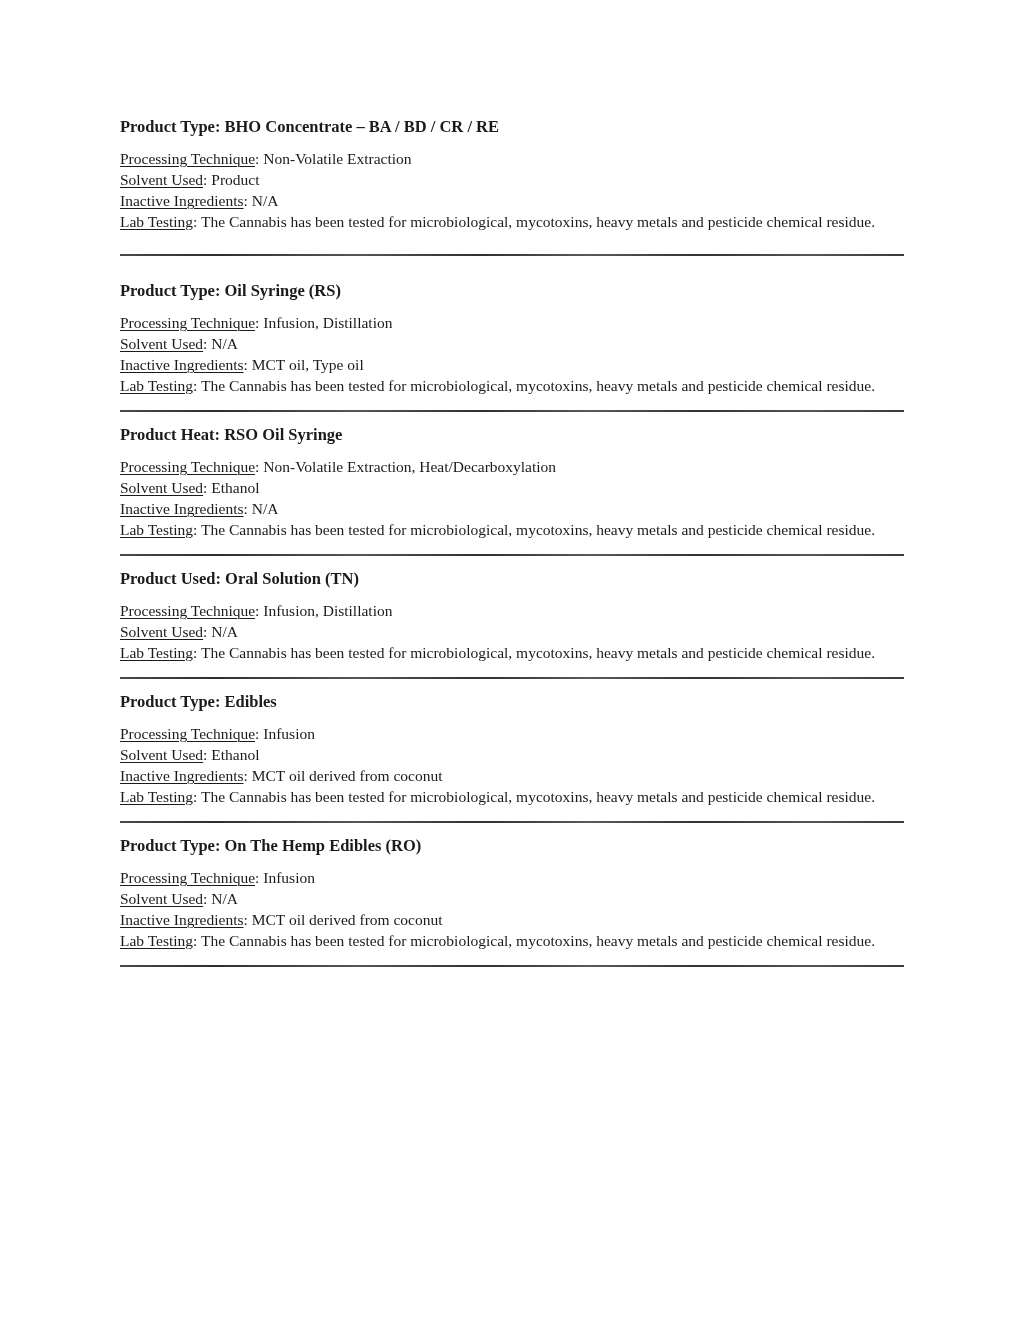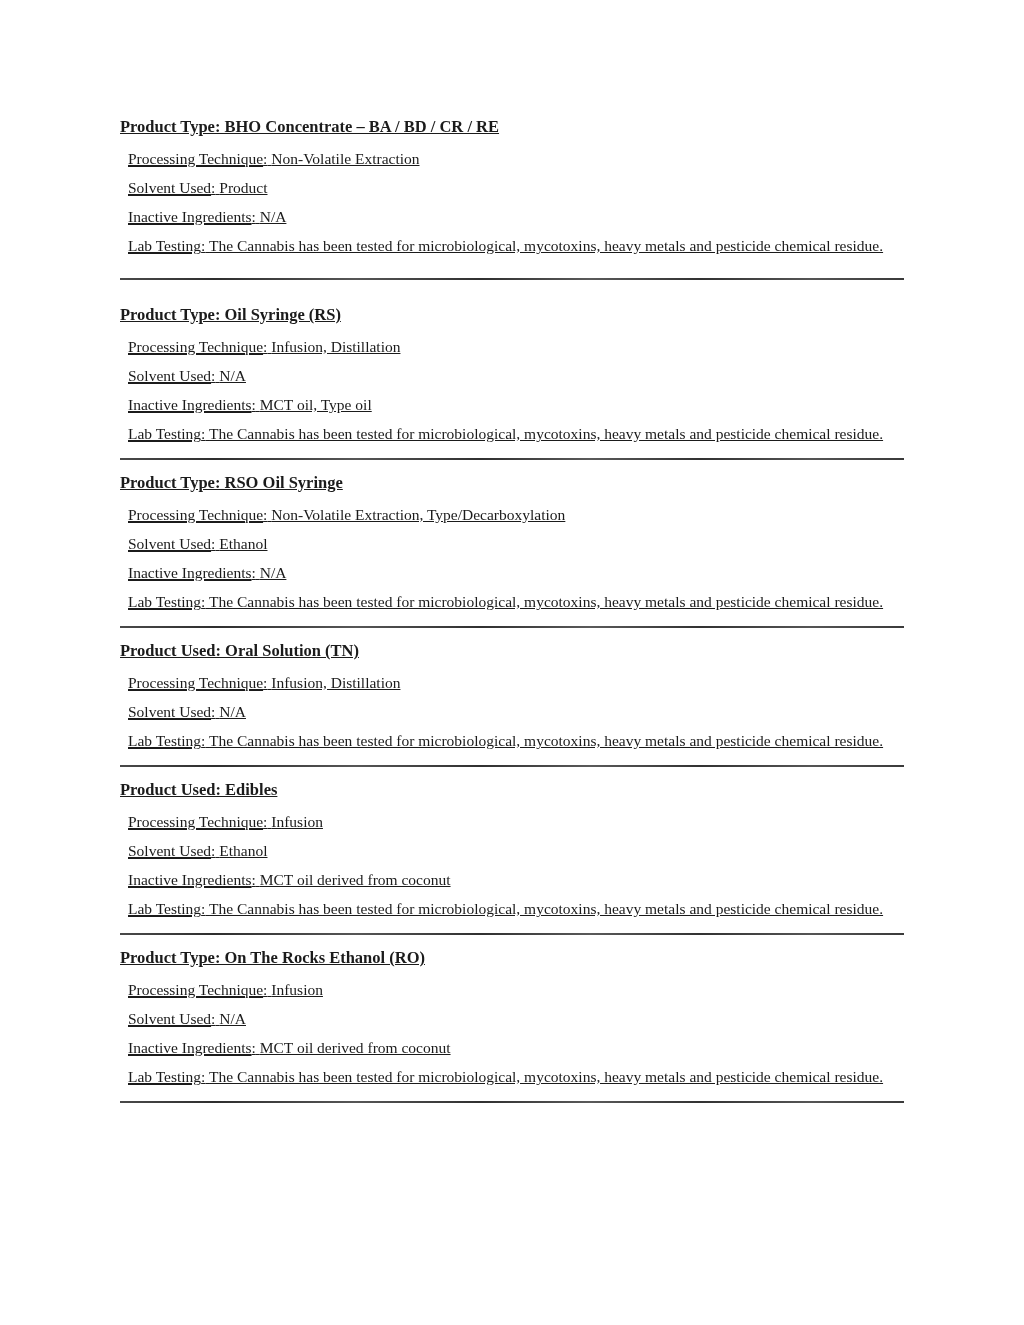--- a/index.html
+++ b/index.html
@@ -12,34 +12,33 @@
     height: 1325px;
     background: #ffffff;
     overflow: hidden;
     font-family: "Liberation Serif", "DejaVu Serif", serif;
     color: #1b1b1b;
   }
   .page {
     width: 1024px;
     height: 1325px;
     padding: 116px 120px 40px 120px;
-    text-decoration: underline;
   }
   .section { margin: 0; }
   .section-title {
     font-size: 16.5px;
     line-height: 22px;
     font-weight: bold;
     margin: 0 0 10px 0;
     white-space: nowrap;
   }
   .field {
     font-size: 15.5px;
     line-height: 21px;
-    margin: 8px;
+    margin: 0;
   }
   .field .label {
     text-decoration: underline;
     text-decoration-thickness: 1px;
     text-underline-offset: 2px;
   }
   hr.divider {
     border: 0;
     height: 2px;
     margin: 14px 0 12px 0;
@@ -68,47 +67,47 @@
   <section class="section">
     <h2 class="section-title">Product Type: Oil Syringe (RS)</h2>
     <p class="field"><span class="label">Processing Technique</span><span class="sep">:</span> <span class="value">Infusion, Distillation</span></p>
     <p class="field"><span class="label">Solvent Used</span><span class="sep">:</span> <span class="value">N/A</span></p>
     <p class="field"><span class="label">Inactive Ingredients</span><span class="sep">:</span> <span class="value">MCT oil, Type oil</span></p>
     <p class="field"><span class="label">Lab Testing</span><span class="sep">:</span> <span class="value">The Cannabis has been tested for microbiological, mycotoxins, heavy metals and pesticide chemical residue.</span></p>
     <hr class="divider">
   </section>
 
   <section class="section">
-    <h2 class="section-title">Product Type: RSO Oil Syringe</h2>
-    <p class="field"><span class="label">Processing Technique</span><span class="sep">:</span> <span class="value">Non-Volatile Extraction, Type/Decarboxylation</span></p>
+    <h2 class="section-title">Product Heat: RSO Oil Syringe</h2>
+    <p class="field"><span class="label">Processing Technique</span><span class="sep">:</span> <span class="value">Non-Volatile Extraction, Heat/Decarboxylation</span></p>
     <p class="field"><span class="label">Solvent Used</span><span class="sep">:</span> <span class="value">Ethanol</span></p>
     <p class="field"><span class="label">Inactive Ingredients</span><span class="sep">:</span> <span class="value">N/A</span></p>
     <p class="field"><span class="label">Lab Testing</span><span class="sep">:</span> <span class="value">The Cannabis has been tested for microbiological, mycotoxins, heavy metals and pesticide chemical residue.</span></p>
     <hr class="divider">
   </section>
 
   <section class="section">
     <h2 class="section-title">Product Used: Oral Solution (TN)</h2>
     <p class="field"><span class="label">Processing Technique</span><span class="sep">:</span> <span class="value">Infusion, Distillation</span></p>
     <p class="field"><span class="label">Solvent Used</span><span class="sep">:</span> <span class="value">N/A</span></p>
     <p class="field"><span class="label">Lab Testing</span><span class="sep">:</span> <span class="value">The Cannabis has been tested for microbiological, mycotoxins, heavy metals and pesticide chemical residue.</span></p>
     <hr class="divider">
   </section>
 
   <section class="section">
-    <h2 class="section-title">Product Used: Edibles</h2>
+    <h2 class="section-title">Product Type: Edibles</h2>
     <p class="field"><span class="label">Processing Technique</span><span class="sep">:</span> <span class="value">Infusion</span></p>
     <p class="field"><span class="label">Solvent Used</span><span class="sep">:</span> <span class="value">Ethanol</span></p>
     <p class="field"><span class="label">Inactive Ingredients</span><span class="sep">:</span> <span class="value">MCT oil derived from coconut</span></p>
     <p class="field"><span class="label">Lab Testing</span><span class="sep">:</span> <span class="value">The Cannabis has been tested for microbiological, mycotoxins, heavy metals and pesticide chemical residue.</span></p>
     <hr class="divider">
   </section>
 
   <section class="section">
-    <h2 class="section-title">Product Type: On The Rocks Ethanol (RO)</h2>
+    <h2 class="section-title">Product Type: On The Hemp Edibles (RO)</h2>
     <p class="field"><span class="label">Processing Technique</span><span class="sep">:</span> <span class="value">Infusion</span></p>
     <p class="field"><span class="label">Solvent Used</span><span class="sep">:</span> <span class="value">N/A</span></p>
     <p class="field"><span class="label">Inactive Ingredients</span><span class="sep">:</span> <span class="value">MCT oil derived from coconut</span></p>
     <p class="field"><span class="label">Lab Testing</span><span class="sep">:</span> <span class="value">The Cannabis has been tested for microbiological, mycotoxins, heavy metals and pesticide chemical residue.</span></p>
     <hr class="divider">
   </section>
 
 </div>
 
 </body></html>

